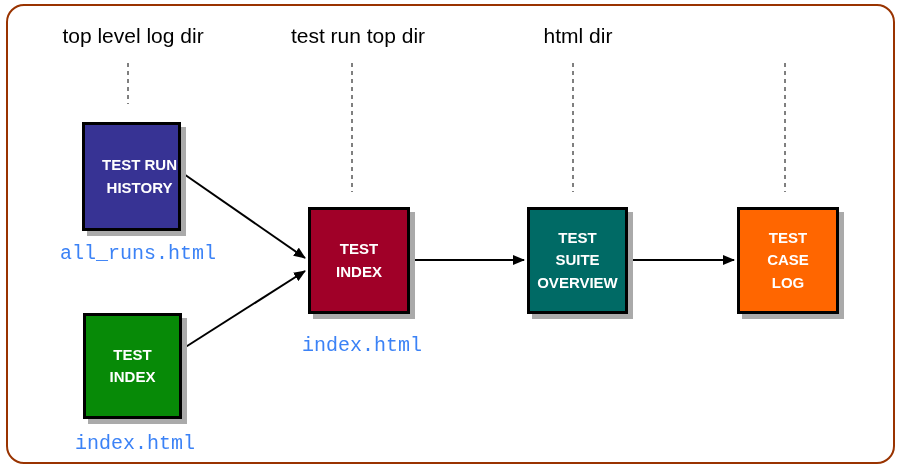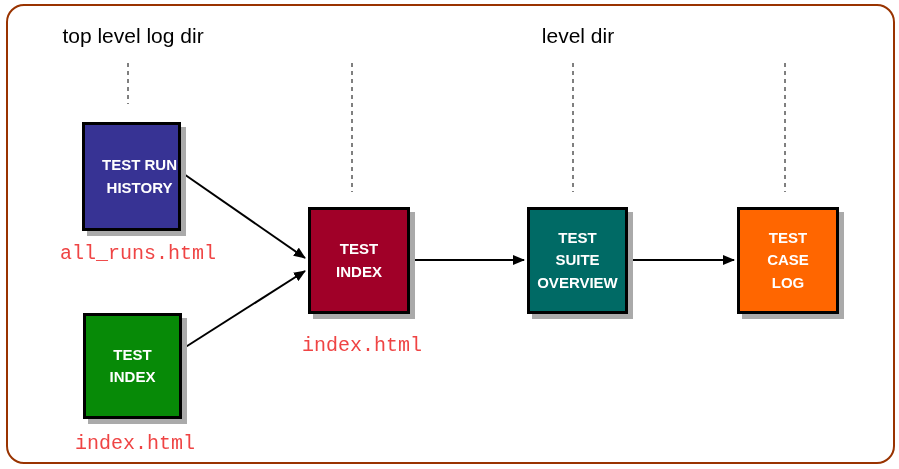--- a/index.html
+++ b/index.html
@@ -54,21 +54,21 @@
   }
   .node.blue   { left: 82px;  top: 122px; width: 99px;  height: 109px; background: #373394; padding-left: 16px; }
   .node.green  { left: 83px;  top: 313px; width: 99px;  height: 106px; background: #078A07; }
   .node.red    { left: 308px; top: 207px; width: 102px; height: 107px; background: #A00028; }
   .node.teal   { left: 527px; top: 207px; width: 101px; height: 107px; background: #006A65; }
   .node.orange { left: 737px; top: 207px; width: 102px; height: 107px; background: #FF6600; }
   .file-label {
     position: absolute;
     font-family: "Liberation Mono", monospace;
     font-size: 20px;
-    color: #ef4444;
+    color: #3b82f6;
     white-space: nowrap;
   }
   .file-label.f1 { left: 60px;  top: 242px; }
   .file-label.f2 { left: 302px; top: 334px; }
   .file-label.f3 { left: 75px;  top: 432px; }
 </style>
 </head>
 <body>
 
 <div class="canvas">
@@ -87,21 +87,22 @@
     <line x1="573" y1="63" x2="573" y2="192" stroke="#000" stroke-width="1" stroke-dasharray="4 4"></line>
     <line x1="785" y1="63" x2="785" y2="192" stroke="#000" stroke-width="1" stroke-dasharray="4 4"></line>
 
     <line x1="181" y1="172" x2="305" y2="258" stroke="#000" stroke-width="2" marker-end="url(#arrowhead)"></line>
     <line x1="184" y1="348" x2="305" y2="271" stroke="#000" stroke-width="2" marker-end="url(#arrowhead)"></line>
     <line x1="411" y1="260" x2="524" y2="260" stroke="#000" stroke-width="2" marker-end="url(#arrowhead)"></line>
     <line x1="630" y1="260" x2="734" y2="260" stroke="#000" stroke-width="2" marker-end="url(#arrowhead)"></line>
   </svg>
 
   <div class="col-header c1">top level log dir</div>
-  <div class="col-header c3">level dir</div>
+  <div class="col-header c2">test run top dir</div>
+  <div class="col-header c3">html dir</div>
 
   <div class="node blue" style="background-color: rgb(55, 51, 148);">
     <span class="node-label">TEST RUN
 HISTORY</span>
   </div>
 
   <div class="node green" style="background-color: rgb(7, 138, 7);">
     <span class="node-label">TEST
 INDEX</span>
   </div>

